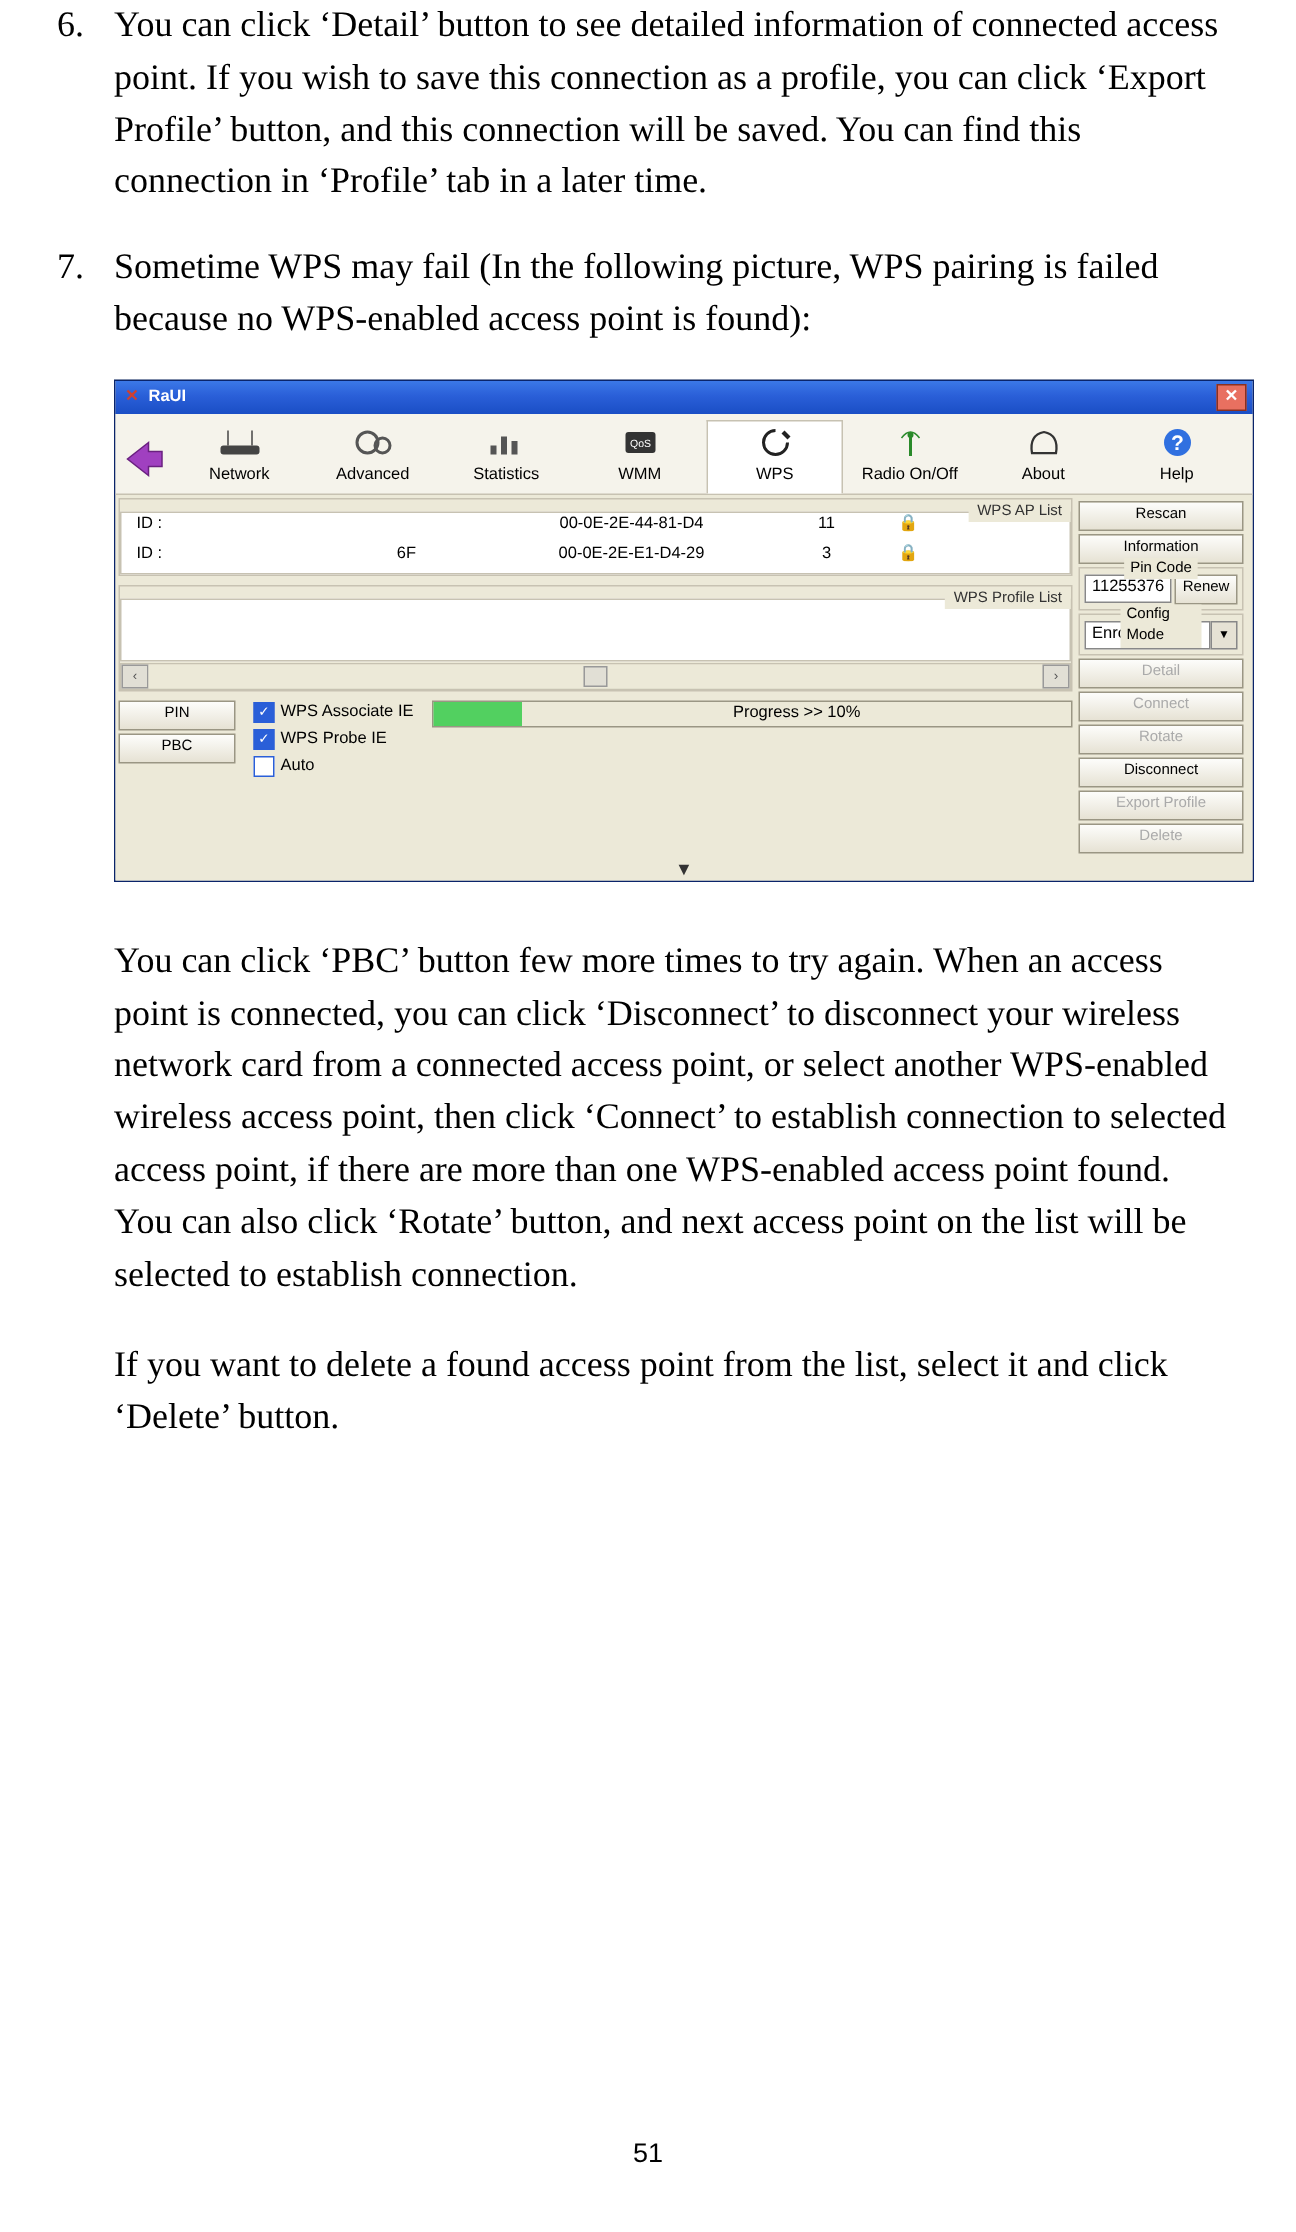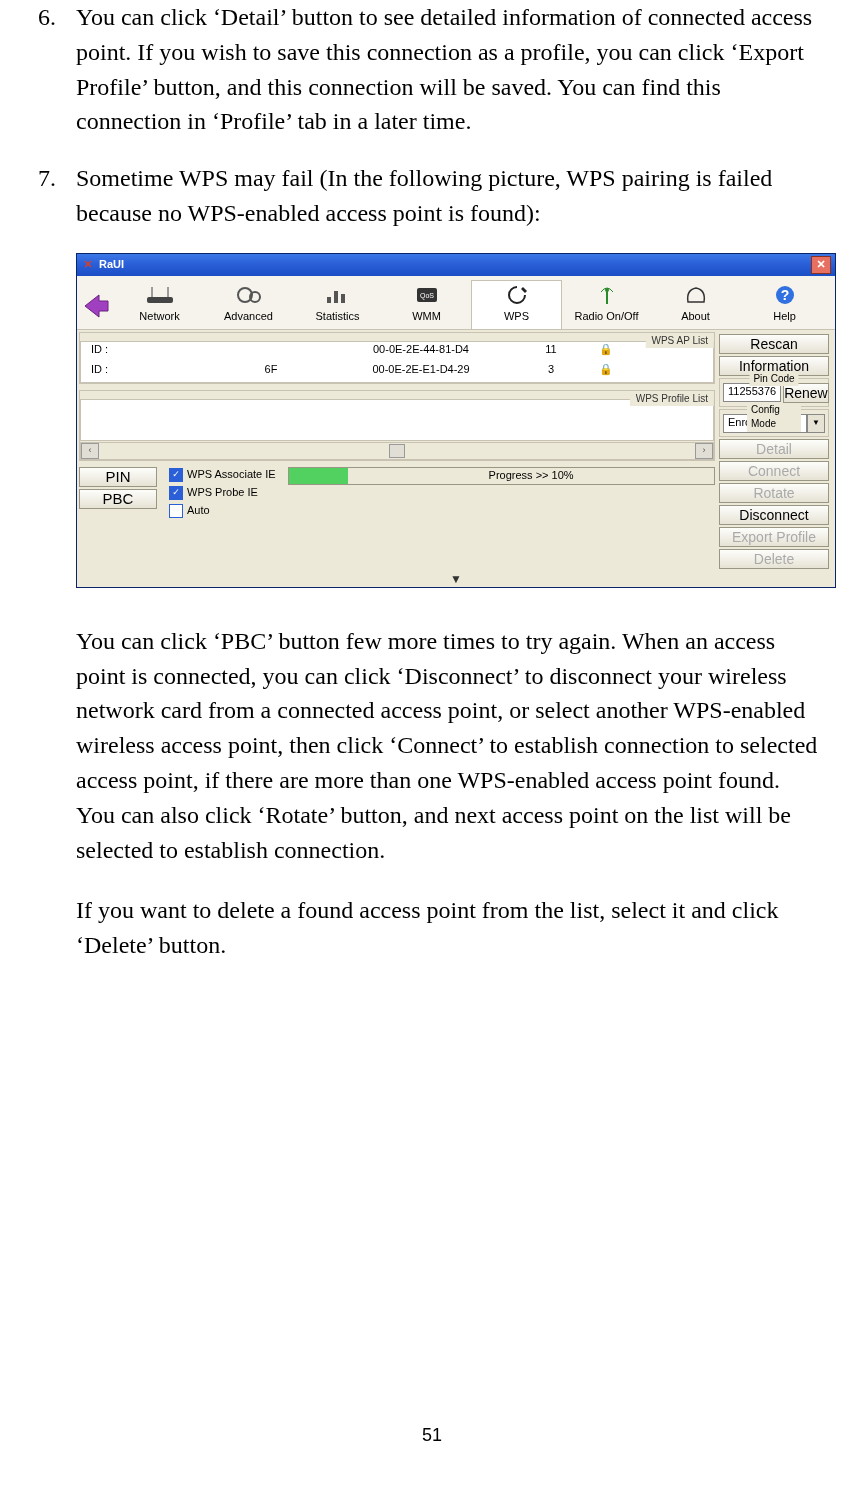--- a/index.html
+++ b/index.html
@@ -42,32 +42,32 @@
 
   .profilelist{background:#fff;border:1px solid #c7c2b2;height:40px}
 
   .hscroll{height:16px;background:#ece9d8;border:1px solid #c7c2b2;display:flex;margin-top:1px}
   .hscroll .sbtn{width:16px;background:#e1dfd5;border:1px solid #999;display:flex;align-items:center;justify-content:center;font-size:9px;color:#555}
   .hscroll .track{flex:1;background:#ece9d8;display:flex;align-items:center}
   .hscroll .thumb{width:14px;height:12px;background:#e1dfd5;border:1px solid #999;margin:0 auto}
 
   .botgrid{display:flex;margin-top:4px}
   .botleft{display:flex;flex-direction:column;gap:2px;margin-right:12px}
-  .winbtn{width:76px;height:18px;background:linear-gradient(#fdfdfb,#e6e2d4);border:1px solid #9a9684;font-size:15px;display:flex;align-items:center;justify-content:center;color:#000}
+  .winbtn{width:76px;height:18px;background:linear-gradient(#fdfdfb,#e6e2d4);border:1px solid #9a9684;font-size:10px;display:flex;align-items:center;justify-content:center;color:#000}
   .chkcol{display:flex;flex-direction:column;gap:2px;margin-right:12px}
   .chk{display:flex;align-items:center;gap:4px}
   .chk .box{width:12px;height:12px;border:1px solid #2a5fd8;background:#2a5fd8;color:#fff;font-size:9px;display:flex;align-items:center;justify-content:center}
   .chk .box.empty{background:#fff;color:transparent}
   .progwrap{flex:1}
   .progbar{height:16px;border:1px solid #9a9684;background:#ece9d8;display:flex;align-items:center}
   .progfill{height:100%;width:14%;background:#52d060}
   .proglbl{flex:1;text-align:center;font-size:11px}
   .progstat{height:18px;border:1px solid #c7c2b2;background:#f5f3eb;font-size:11px;padding:2px 6px;margin-top:2px}
 
-  .rbtn{height:18px;background:linear-gradient(#fdfdfb,#e6e2d4);border:1px solid #9a9684;font-size:14px;display:flex;align-items:center;justify-content:center;color:#000}
+  .rbtn{height:18px;background:linear-gradient(#fdfdfb,#e6e2d4);border:1px solid #9a9684;font-size:10px;display:flex;align-items:center;justify-content:center;color:#000}
   .rbtn.dis{color:#aaa}
   .rfield{background:#fff;border:1px solid #888;height:17px;font-size:11px;display:flex;align-items:center;padding:0 4px}
   .rgroup{border:1px solid #c7c2b2;padding:4px 3px 3px;position:relative}
   .rgroup>.lg{position:absolute;top:-7px;left:50%;transform:translateX(-50%);background:#ece9d8;padding:0 4px;font-size:10px}
   .pinrow{display:flex;gap:2px}
   .pinrow .rfield{flex:1}
   .dropdown{display:flex}
   .dropdown .rfield{flex:1}
   .dropdown .arr{width:16px;border:1px solid #888;background:#e6e2d4;display:flex;align-items:center;justify-content:center;font-size:8px}
 

